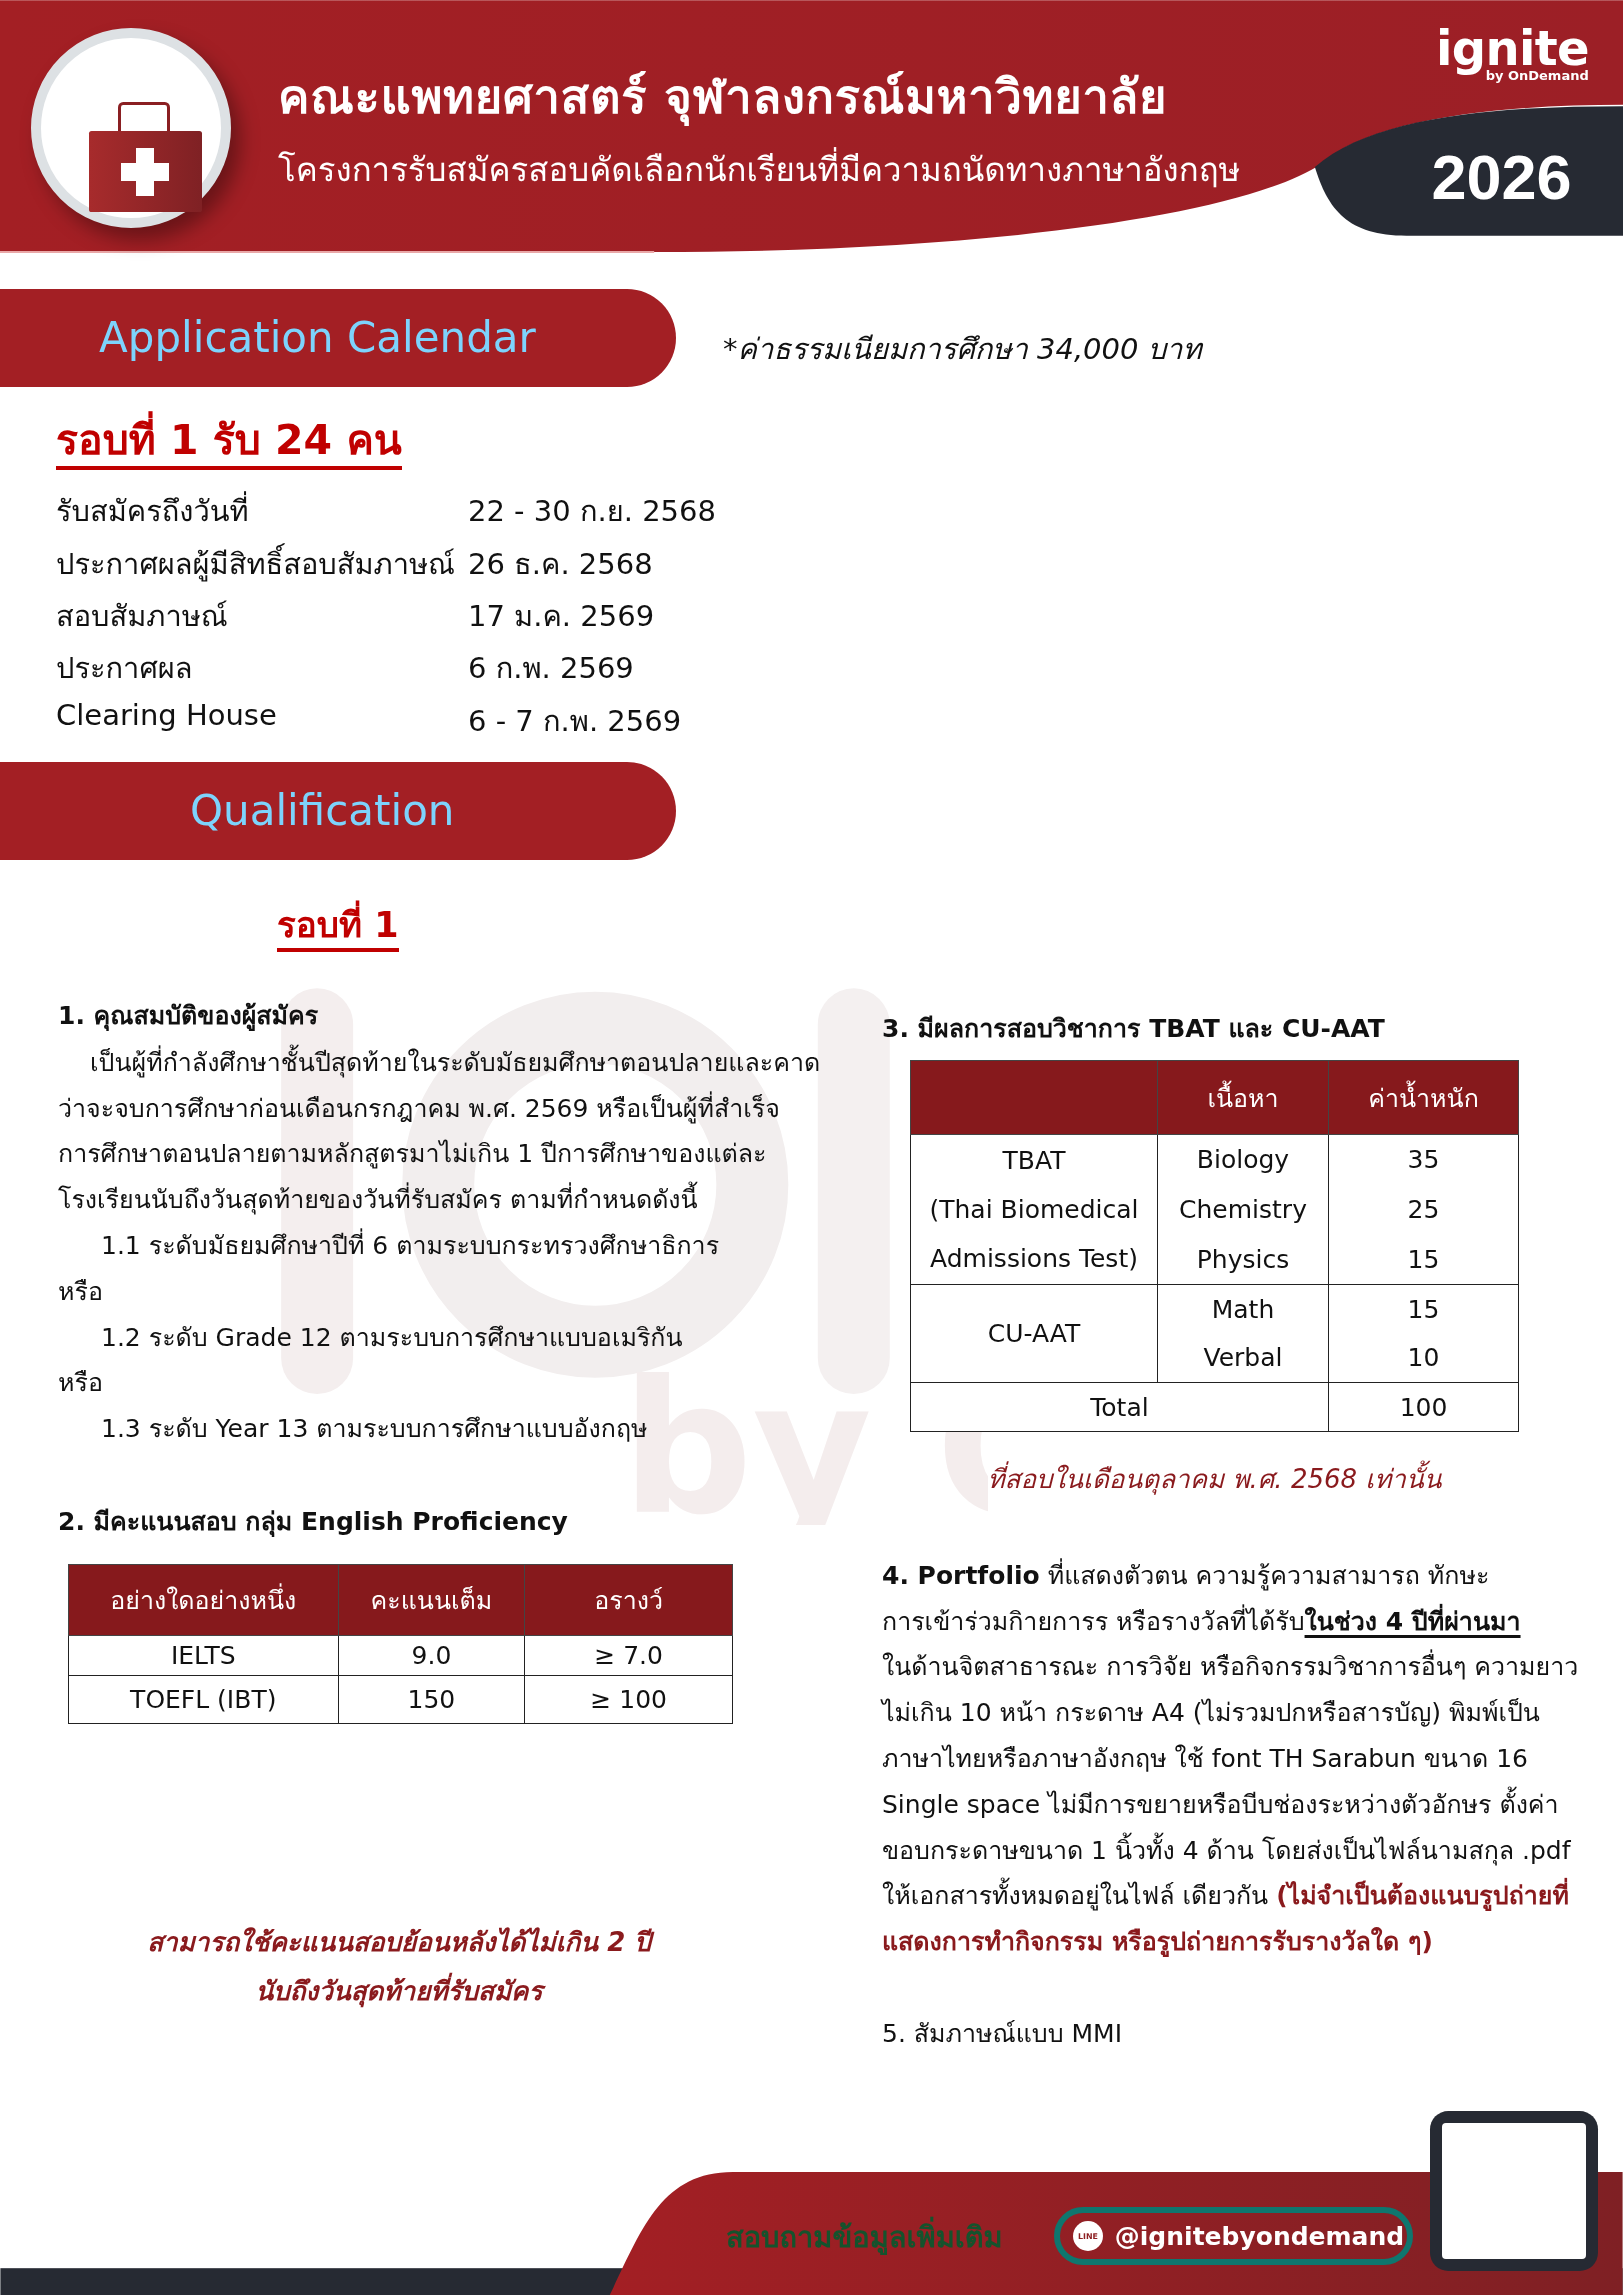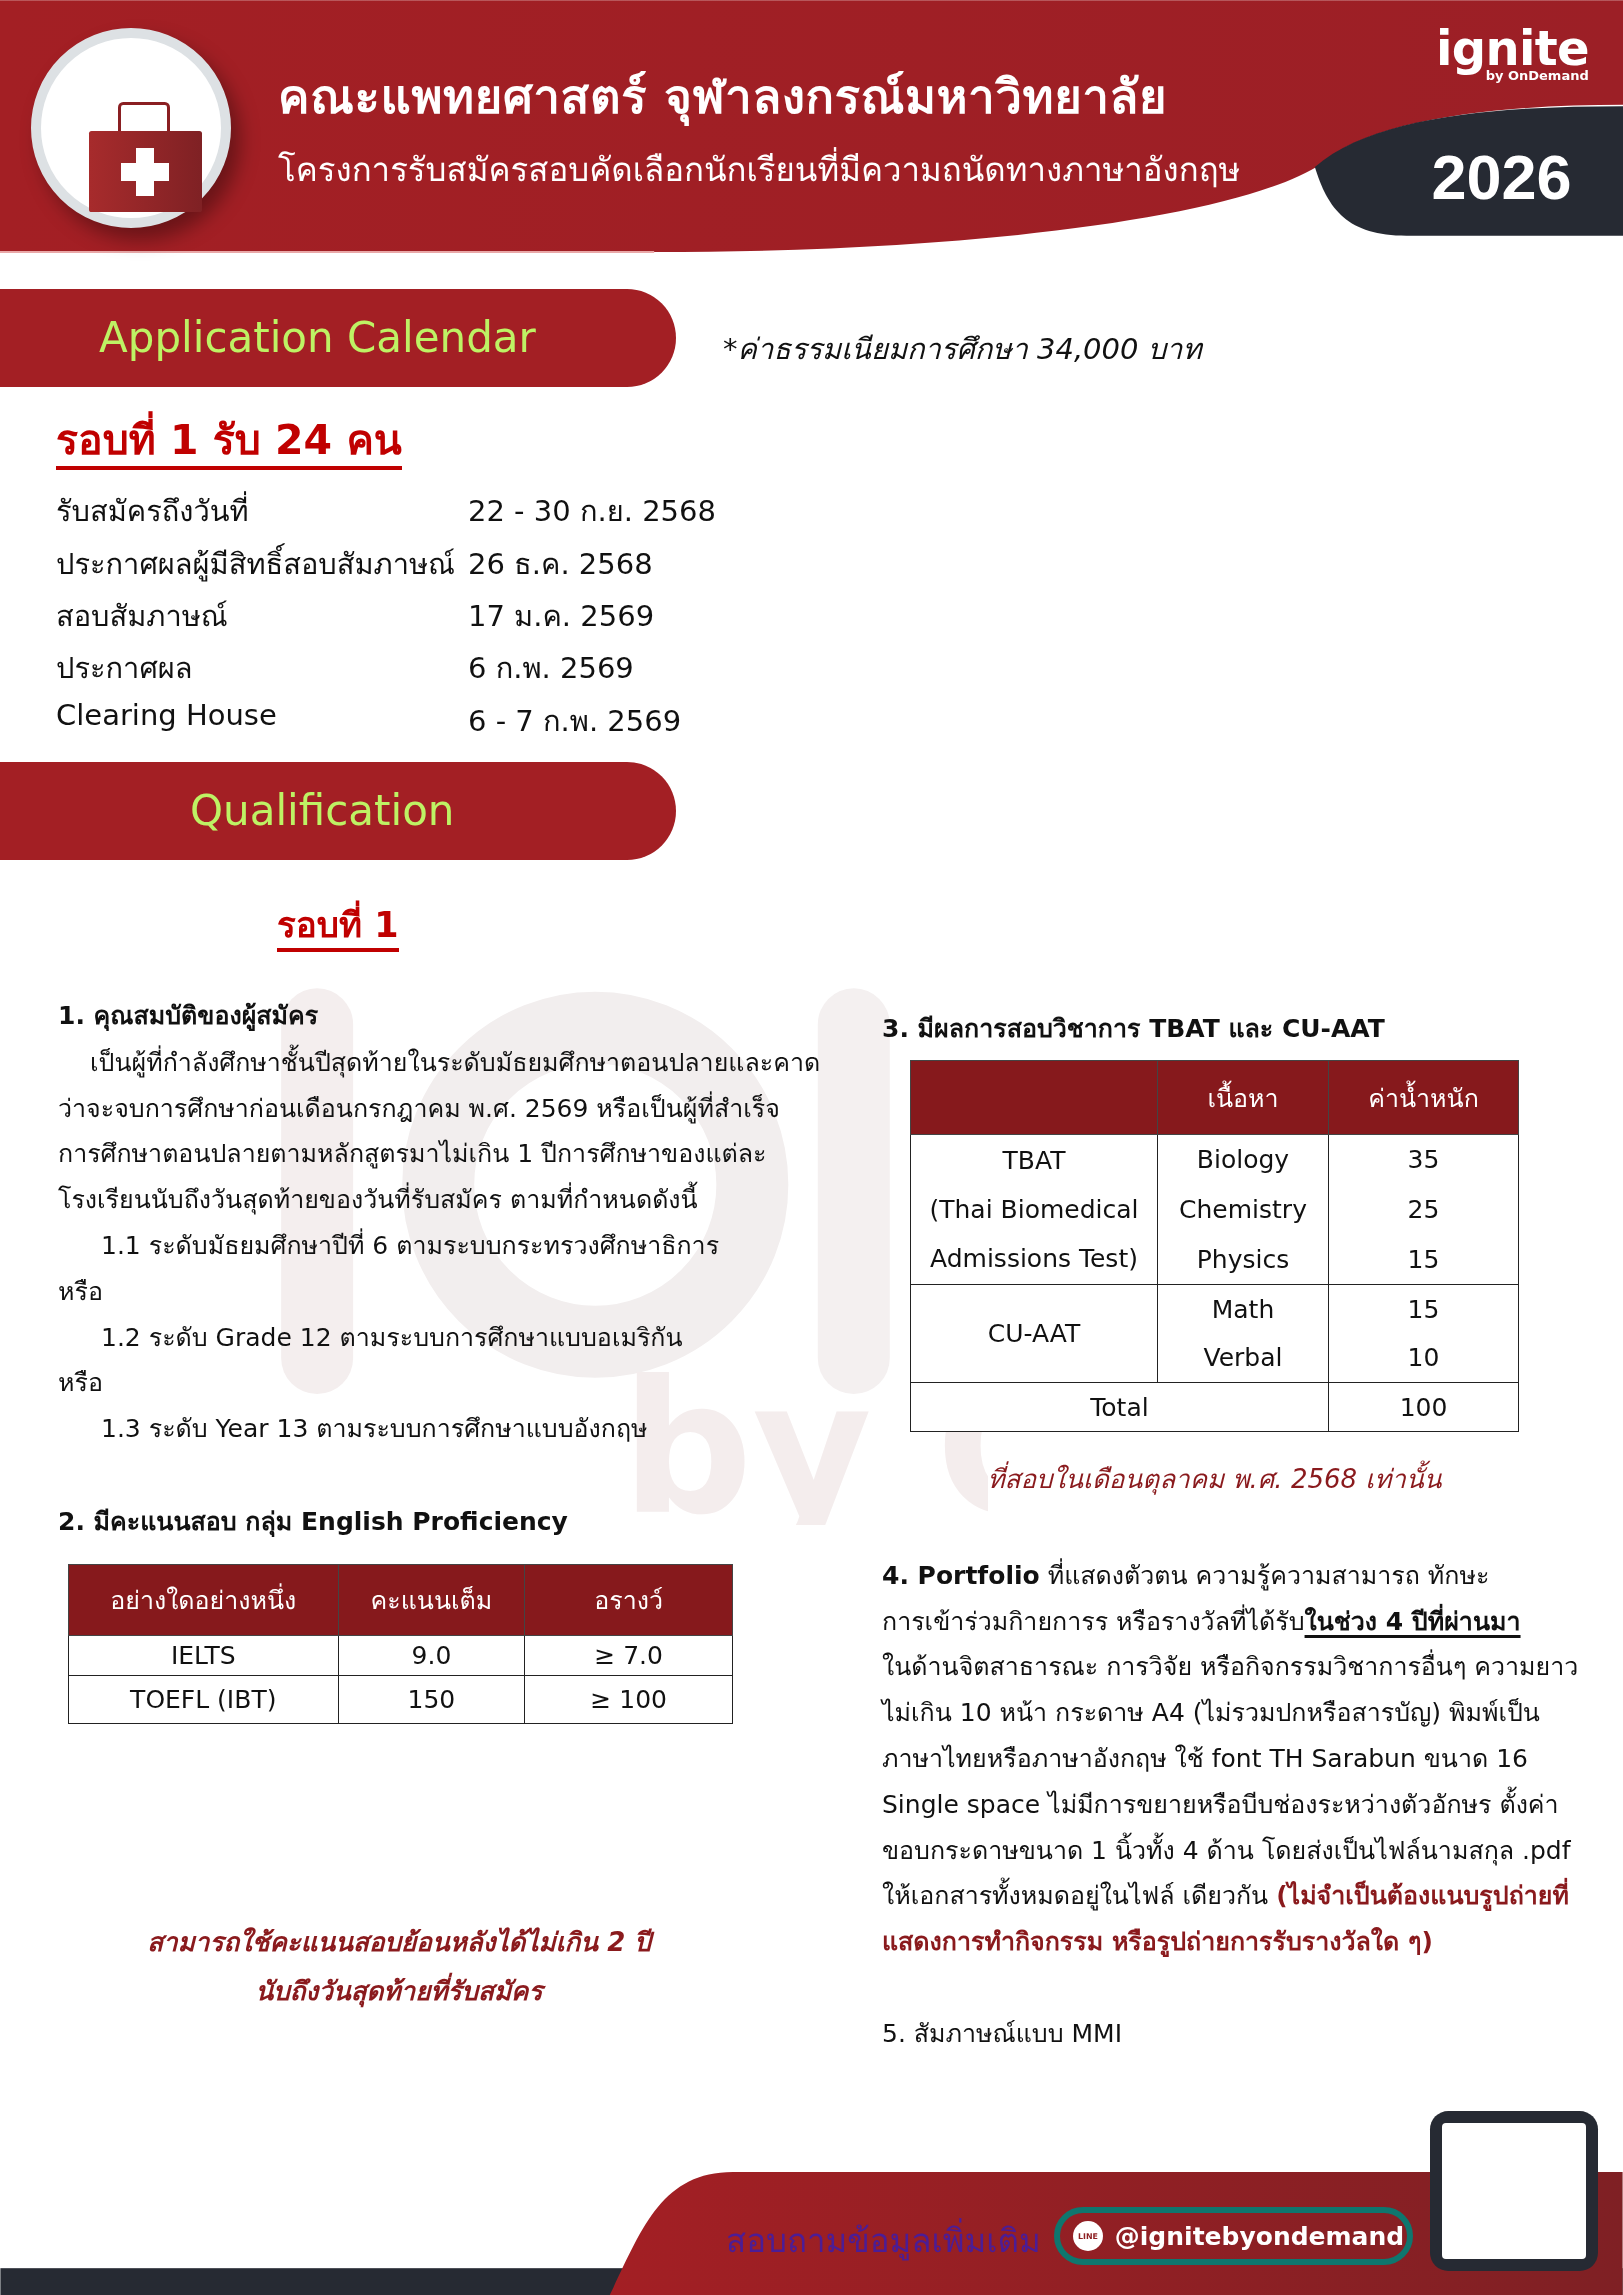--- a/index.html
+++ b/index.html
@@ -40,21 +40,21 @@
   .brand-name { font-size: 48px; font-weight: bold; line-height: 48px; letter-spacing: -0.7px; }
   .brand-by { font-size: 13px; font-weight: bold; margin-top: -3.9px; text-align: right; }
   .year {
     position: absolute; left: 1413px; top: 141px; width: 177px; text-align: center;
     font-size: 63px; font-weight: bold; color: #fff; font-family: "Liberation Sans", sans-serif;
   }
   
   .pill {
     position: absolute; left: 0; width: 676px; height: 98px;
     background: #a31f24; border-radius: 0 49px 49px 0;
-    color: #bef264; font-size: 42px; line-height: 98px; box-sizing: border-box;
+    color: #7dd3fc; font-size: 42px; line-height: 98px; box-sizing: border-box;
   }
   .pill-cal { top: 289px; padding-left: 99px; }
   .pill-qual { top: 762px; padding-left: 190px; }
   .fee-note {
     position: absolute; left: 723px; top: 326px; font-size: 29px; font-style: italic; color: #111; white-space: nowrap;
   }
   
   .round-head {
     position: absolute; left: 56px; top: 415px; font-size: 41px; font-weight: bold; color: #c00000;
     border-bottom: 4.6px solid #c00000; line-height: 51px; white-space: nowrap;
@@ -82,21 +82,21 @@
   .t3 { left: 910px; top: 1060px; width: 609px; }
   .t3 th { height: 71px; }
   .note-red {
     position: absolute; font-size: 26px; font-style: italic; font-weight: bold; color: #8a1a1d; text-align: center; white-space: nowrap;
   }
   .red-bold { color: #8a1a1d; font-weight: bold; }
   .u-bold { font-weight: bold; text-decoration: underline; text-decoration-thickness: 3.3px; text-underline-offset: 5.2px; }
   
   .footer svg { position: absolute; left: 0; top: 2159px; }
   .ask {
-    position: absolute; left: 726px; top: 2214px; font-size: 33px; font-weight: normal; color: #4c1d95; white-space: nowrap;
+    position: absolute; left: 726px; top: 2214px; font-size: 29px; font-weight: bold; color: #14532d; white-space: nowrap;
   }
   .line-pill {
     position: absolute; left: 1054px; top: 2207px; width: 359px; height: 58px;
     border: 6px solid #0f766e; border-radius: 29px; box-sizing: border-box;
     display: flex; align-items: center; padding-left: 13px; gap: 11.8px;
   }
   .line-icon {
     width: 30px; height: 30px; border-radius: 50%; background: #fff; color: #8d1f22;
     font-size: 7.9px; font-weight: bold; display: flex; align-items: center; justify-content: center;
   }

